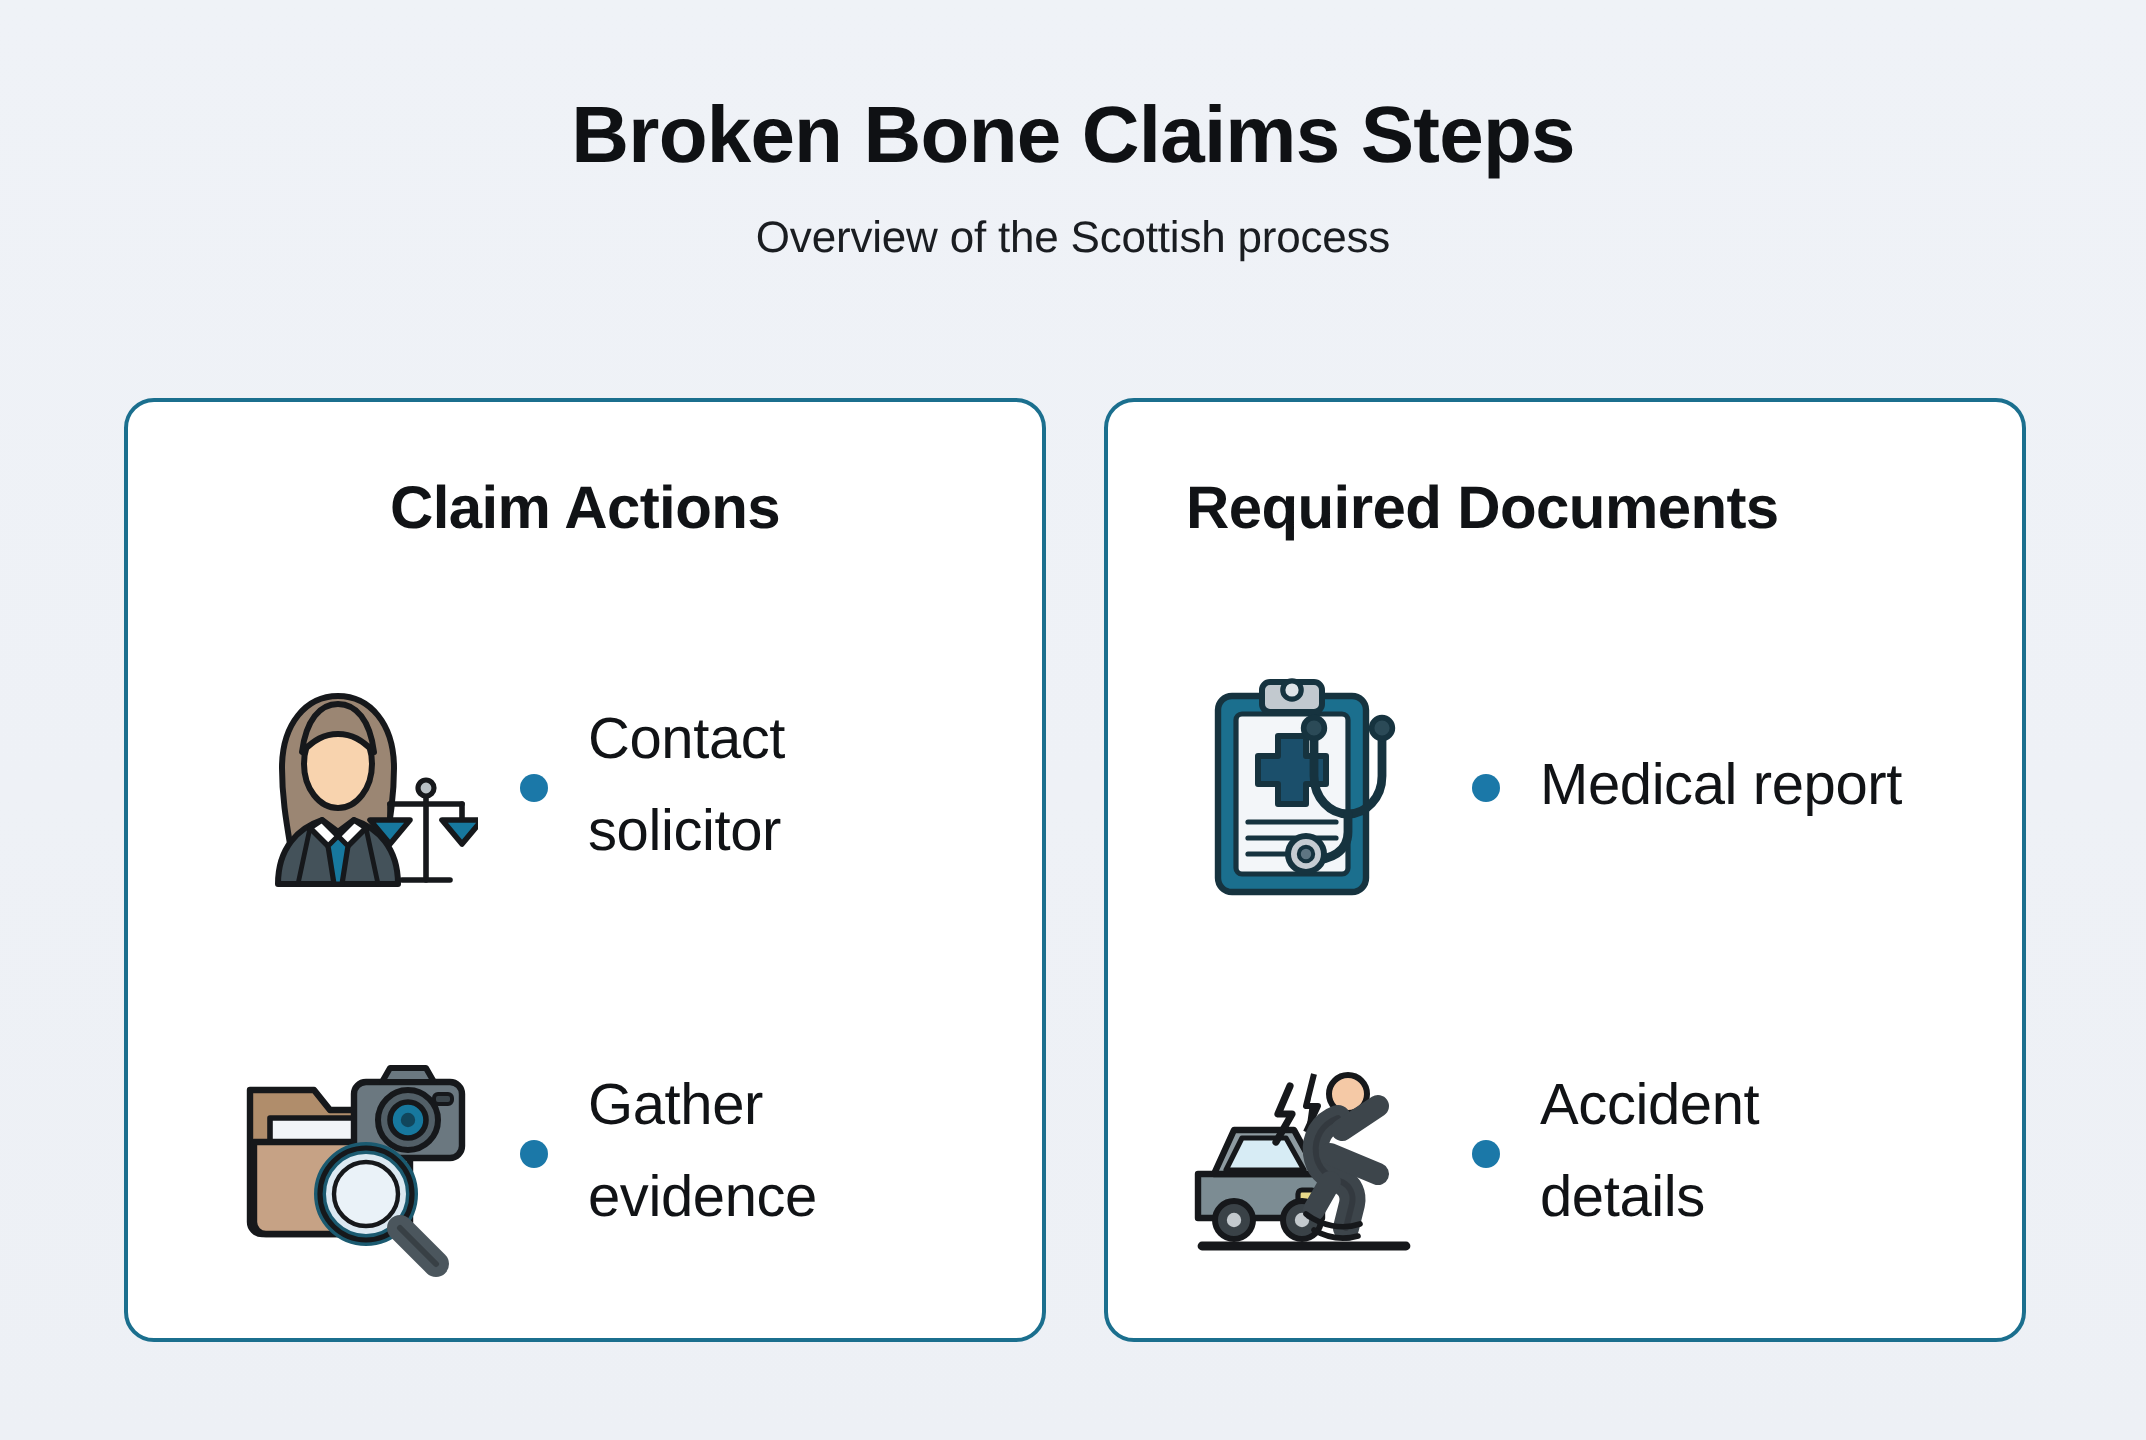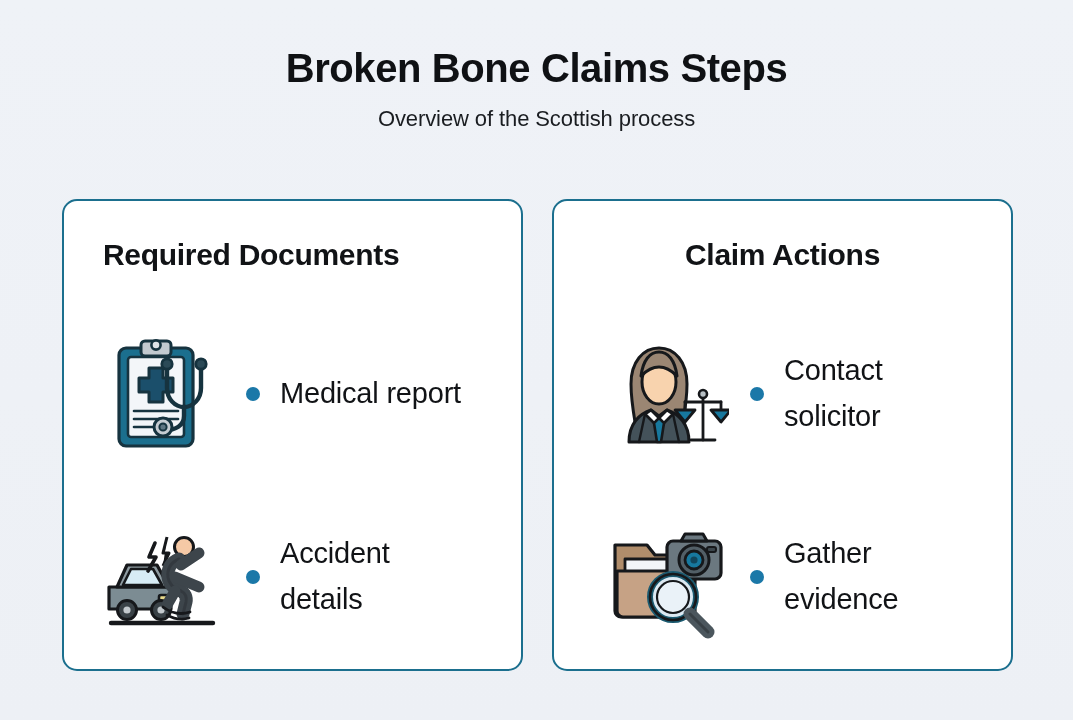--- a/index.html
+++ b/index.html
@@ -136,100 +136,20 @@
 <body>
 
 <div class="page">
 
   <div class="header">
     <div class="title">Broken Bone Claims Steps</div>
     <div class="subtitle">Overview of the Scottish process</div>
   </div>
 
   <div class="cards">
-
-    <div class="card card-left">
-      <div class="card-title">Required Documents</div>
-
-      <div class="rows">
-
-        <div class="row">
-          <div class="icon-slot">
-            <svg width="124" height="124" viewBox="0 0 124 124">
-
-              <rect x="18" y="16" width="74" height="98" rx="7" fill="#1b6f8e" stroke="#16333f" stroke-width="3.2"></rect>
-              <rect x="27" y="25" width="56" height="80" rx="3" fill="#f3f6f9" stroke="#16333f" stroke-width="2.6"></rect>
-
-              <rect x="40" y="9" width="30" height="15" rx="4" fill="#c2c9cf" stroke="#16333f" stroke-width="3"></rect>
-              <circle cx="55" cy="13" r="4.6" fill="#dfe4e8" stroke="#16333f" stroke-width="2.6"></circle>
-
-              <path d="M48 36h14v10h10v14H62v10H48V60H38V46h10z" fill="#1b4f6b" stroke="#16333f" stroke-width="3" stroke-linejoin="round"></path>
-
-              <g stroke="#16333f" stroke-width="2.6" stroke-linecap="round">
-                <line x1="33" y1="79" x2="77" y2="79"></line>
-                <line x1="33" y1="87" x2="77" y2="87"></line>
-                <line x1="33" y1="95" x2="62" y2="95"></line>
-              </g>
-
-              <path d="M66 34v22c0 11 8 19 17 19s17-8 17-19V34" fill="none" stroke="#16333f" stroke-width="4.4" stroke-linecap="round"></path>
-              <circle cx="66" cy="32" r="5.2" fill="#2b4a57" stroke="#16333f" stroke-width="2.8"></circle>
-              <circle cx="100" cy="32" r="5.2" fill="#2b4a57" stroke="#16333f" stroke-width="2.8"></circle>
-
-              <path d="M83 75v9c0 10-9 14-18 14" fill="none" stroke="#16333f" stroke-width="4.4" stroke-linecap="round"></path>
-              <circle cx="62" cy="95" r="9" fill="#c6ccd2" stroke="#16333f" stroke-width="3"></circle>
-              <circle cx="62" cy="95" r="3.6" fill="#5e7582" stroke="#16333f" stroke-width="2"></circle>
-            </svg>
-          </div>
-          <div class="bullet-wrap">
-            <span class="bullet"></span>
-            <span class="row-label">Medical report</span>
-          </div>
-        </div>
-
-        <div class="row">
-          <div class="icon-slot">
-            <svg width="124" height="124" viewBox="0 0 124 124">
-
-              <line x1="10" y1="108" x2="112" y2="108" stroke="#16181b" stroke-width="4.4" stroke-linecap="round"></line>
-
-              <path d="M8 72h62v22H8z" fill="#7c8c93" stroke="#16181b" stroke-width="3.2" stroke-linejoin="round"></path>
-              <path d="M16 72l10-22h30l12 22z" fill="#8e9ba1" stroke="#16181b" stroke-width="3.2" stroke-linejoin="round"></path>
-              <path d="M22 70l8-16h22l9 16z" fill="#d7ecf5" stroke="#16181b" stroke-width="2.6" stroke-linejoin="round"></path>
-
-              <rect x="58" y="80" width="9" height="8" rx="2" fill="#e8d98a" stroke="#16181b" stroke-width="2.6"></rect>
-
-              <circle cx="26" cy="95" r="9.5" fill="#3a4247" stroke="#16181b" stroke-width="3"></circle>
-              <circle cx="26" cy="95" r="3.6" fill="#c3c9cd"></circle>
-              <circle cx="60" cy="95" r="9.5" fill="#3a4247" stroke="#16181b" stroke-width="3"></circle>
-              <circle cx="60" cy="95" r="3.6" fill="#c3c9cd"></circle>
-
-              <path d="M54 28l-6 14h7l-8 14" fill="none" stroke="#16181b" stroke-width="3.6" stroke-linecap="round" stroke-linejoin="round"></path>
-              <path d="M66 22l-4 16h6l-6 13" fill="#16181b" stroke="#16181b" stroke-width="3" stroke-linejoin="round"></path>
-
-              <circle cx="83" cy="32" r="9.5" fill="#f5c9a6" stroke="#16181b" stroke-width="3"></circle>
-              <path d="M78 44c-8 3-12 10-11 18 1 8 7 12 13 14 4 2 6 6 5 11l-3 12" fill="none" stroke="#3d454b" stroke-width="13" stroke-linecap="round" stroke-linejoin="round"></path>
-              <path d="M78 44c-8 3-12 10-11 18 1 8 7 12 13 14 4 2 6 6 5 11l-3 12" fill="none" stroke="#16181b" stroke-width="3" stroke-linecap="round" stroke-linejoin="round" opacity="0.25"></path>
-
-              <path d="M80 50l18-12" fill="none" stroke="#3d454b" stroke-width="11" stroke-linecap="round"></path>
-              <path d="M74 62l24 10" fill="none" stroke="#3d454b" stroke-width="11" stroke-linecap="round"></path>
-
-              <path d="M74 76l-8 14" fill="none" stroke="#3d454b" stroke-width="11" stroke-linecap="round"></path>
-
-              <path d="M62 92c8 6 18 8 27 5" fill="none" stroke="#16181b" stroke-width="2.8" stroke-linecap="round"></path>
-              <path d="M66 100c7 4 15 5 22 3" fill="none" stroke="#16181b" stroke-width="2.8" stroke-linecap="round"></path>
-            </svg>
-          </div>
-          <div class="bullet-wrap">
-            <span class="bullet"></span>
-            <span class="row-label">Accident details</span>
-          </div>
-        </div>
-
-      </div>
-    </div>
 
     <div class="card card-right">
       <div class="card-title">Claim Actions</div>
 
       <div class="rows">
 
         <div class="row">
           <div class="icon-slot">
             <svg width="124" height="124" viewBox="0 0 124 124">
 
@@ -291,14 +211,94 @@
           </div>
           <div class="bullet-wrap">
             <span class="bullet"></span>
             <span class="row-label">Gather evidence</span>
           </div>
         </div>
 
       </div>
     </div>
 
+    <div class="card card-left">
+      <div class="card-title">Required Documents</div>
+
+      <div class="rows">
+
+        <div class="row">
+          <div class="icon-slot">
+            <svg width="124" height="124" viewBox="0 0 124 124">
+
+              <rect x="18" y="16" width="74" height="98" rx="7" fill="#1b6f8e" stroke="#16333f" stroke-width="3.2"></rect>
+              <rect x="27" y="25" width="56" height="80" rx="3" fill="#f3f6f9" stroke="#16333f" stroke-width="2.6"></rect>
+
+              <rect x="40" y="9" width="30" height="15" rx="4" fill="#c2c9cf" stroke="#16333f" stroke-width="3"></rect>
+              <circle cx="55" cy="13" r="4.6" fill="#dfe4e8" stroke="#16333f" stroke-width="2.6"></circle>
+
+              <path d="M48 36h14v10h10v14H62v10H48V60H38V46h10z" fill="#1b4f6b" stroke="#16333f" stroke-width="3" stroke-linejoin="round"></path>
+
+              <g stroke="#16333f" stroke-width="2.6" stroke-linecap="round">
+                <line x1="33" y1="79" x2="77" y2="79"></line>
+                <line x1="33" y1="87" x2="77" y2="87"></line>
+                <line x1="33" y1="95" x2="62" y2="95"></line>
+              </g>
+
+              <path d="M66 34v22c0 11 8 19 17 19s17-8 17-19V34" fill="none" stroke="#16333f" stroke-width="4.4" stroke-linecap="round"></path>
+              <circle cx="66" cy="32" r="5.2" fill="#2b4a57" stroke="#16333f" stroke-width="2.8"></circle>
+              <circle cx="100" cy="32" r="5.2" fill="#2b4a57" stroke="#16333f" stroke-width="2.8"></circle>
+
+              <path d="M83 75v9c0 10-9 14-18 14" fill="none" stroke="#16333f" stroke-width="4.4" stroke-linecap="round"></path>
+              <circle cx="62" cy="95" r="9" fill="#c6ccd2" stroke="#16333f" stroke-width="3"></circle>
+              <circle cx="62" cy="95" r="3.6" fill="#5e7582" stroke="#16333f" stroke-width="2"></circle>
+            </svg>
+          </div>
+          <div class="bullet-wrap">
+            <span class="bullet"></span>
+            <span class="row-label">Medical report</span>
+          </div>
+        </div>
+
+        <div class="row">
+          <div class="icon-slot">
+            <svg width="124" height="124" viewBox="0 0 124 124">
+
+              <line x1="10" y1="108" x2="112" y2="108" stroke="#16181b" stroke-width="4.4" stroke-linecap="round"></line>
+
+              <path d="M8 72h62v22H8z" fill="#7c8c93" stroke="#16181b" stroke-width="3.2" stroke-linejoin="round"></path>
+              <path d="M16 72l10-22h30l12 22z" fill="#8e9ba1" stroke="#16181b" stroke-width="3.2" stroke-linejoin="round"></path>
+              <path d="M22 70l8-16h22l9 16z" fill="#d7ecf5" stroke="#16181b" stroke-width="2.6" stroke-linejoin="round"></path>
+
+              <rect x="58" y="80" width="9" height="8" rx="2" fill="#e8d98a" stroke="#16181b" stroke-width="2.6"></rect>
+
+              <circle cx="26" cy="95" r="9.5" fill="#3a4247" stroke="#16181b" stroke-width="3"></circle>
+              <circle cx="26" cy="95" r="3.6" fill="#c3c9cd"></circle>
+              <circle cx="60" cy="95" r="9.5" fill="#3a4247" stroke="#16181b" stroke-width="3"></circle>
+              <circle cx="60" cy="95" r="3.6" fill="#c3c9cd"></circle>
+
+              <path d="M54 28l-6 14h7l-8 14" fill="none" stroke="#16181b" stroke-width="3.6" stroke-linecap="round" stroke-linejoin="round"></path>
+              <path d="M66 22l-4 16h6l-6 13" fill="#16181b" stroke="#16181b" stroke-width="3" stroke-linejoin="round"></path>
+
+              <circle cx="83" cy="32" r="9.5" fill="#f5c9a6" stroke="#16181b" stroke-width="3"></circle>
+              <path d="M78 44c-8 3-12 10-11 18 1 8 7 12 13 14 4 2 6 6 5 11l-3 12" fill="none" stroke="#3d454b" stroke-width="13" stroke-linecap="round" stroke-linejoin="round"></path>
+              <path d="M78 44c-8 3-12 10-11 18 1 8 7 12 13 14 4 2 6 6 5 11l-3 12" fill="none" stroke="#16181b" stroke-width="3" stroke-linecap="round" stroke-linejoin="round" opacity="0.25"></path>
+
+              <path d="M80 50l18-12" fill="none" stroke="#3d454b" stroke-width="11" stroke-linecap="round"></path>
+              <path d="M74 62l24 10" fill="none" stroke="#3d454b" stroke-width="11" stroke-linecap="round"></path>
+
+              <path d="M74 76l-8 14" fill="none" stroke="#3d454b" stroke-width="11" stroke-linecap="round"></path>
+
+              <path d="M62 92c8 6 18 8 27 5" fill="none" stroke="#16181b" stroke-width="2.8" stroke-linecap="round"></path>
+              <path d="M66 100c7 4 15 5 22 3" fill="none" stroke="#16181b" stroke-width="2.8" stroke-linecap="round"></path>
+            </svg>
+          </div>
+          <div class="bullet-wrap">
+            <span class="bullet"></span>
+            <span class="row-label">Accident details</span>
+          </div>
+        </div>
+
+      </div>
+    </div>
+
   </div>
 </div>
 
 </body></html>

